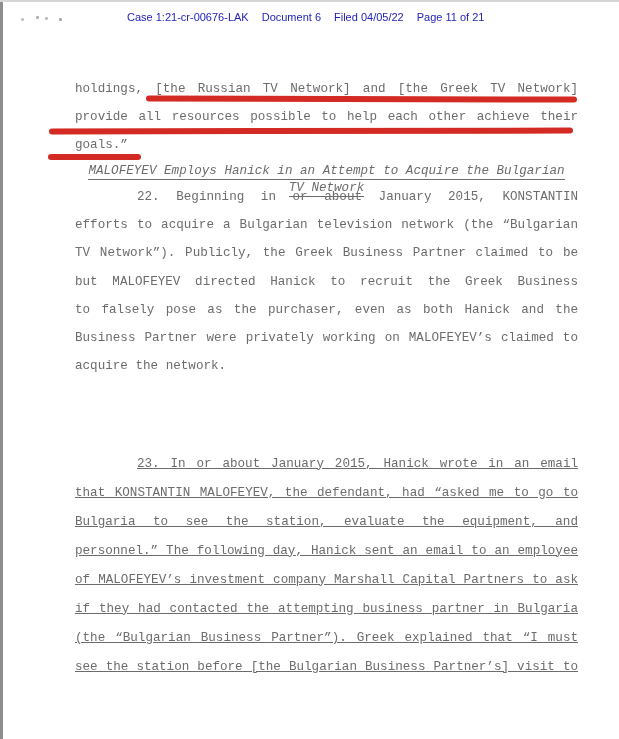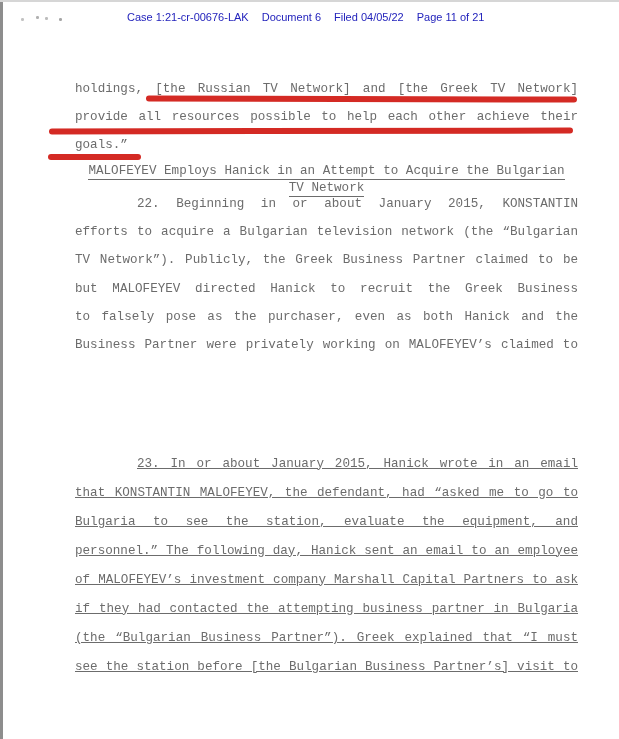--- a/index.html
+++ b/index.html
@@ -34,23 +34,23 @@
     position: absolute; left: 75px; width: 503px;
     color: #6c6c6c; font-size: 12.6px;
   }
   .line { line-height: 28.2px; height: 28.2px; overflow: hidden; }
   .lh29 .line { line-height: 29px; height: 29px; }
   .just { text-align: justify; text-align-last: justify; }
   .indent { padding-left: 62px; }
 
   #para1   { top: 75px; }
   #heading { top: 163px; text-align: center; }
-  .heading-line { line-height: 16.8px; height: 16.8px; }
+  .heading-line { line-height: 16.8px; height: 16.8px; font-style: italic; }
   .heading-line span { border-bottom: 1px solid #6c6c6c; padding-bottom: 1px; }
-  #para22  { top: 190px; }
+  #para22  { top: 183px; }
   #para23  { top: 449.5px; text-decoration: underline; }
 
   
   .redbar { position: absolute; background: #d42a24; border-radius: 3px; }
   #redbar-1 { left: 146px; top: 96px;    width: 431px; height: 5.5px; transform: rotate(0.15deg); }
   #redbar-2 { left: 49px;  top: 127.5px; width: 524px; height: 6px;   transform: rotate(-0.1deg); }
   #redbar-3 { left: 48px;  top: 153.5px; width: 93px;  height: 6px; }
 </style>
 </head>
 <body>
@@ -85,20 +85,21 @@
     <div class="heading-line"><span>TV Network</span></div>
   </div>
 
   <div class="text-col" id="para22">
     <div class="line just indent">22.  Beginning in or about January 2015, KONSTANTIN</div>
     <div class="line just">efforts to acquire a Bulgarian television network (the “Bulgarian</div>
     <div class="line just">TV Network”). Publicly, the Greek Business Partner claimed to be</div>
     <div class="line just">but MALOFEYEV directed Hanick to recruit the Greek Business Partner</div>
     <div class="line just">to falsely pose as the purchaser, even as both Hanick and the Greek</div>
     <div class="line just">Business Partner were privately working on MALOFEYEV’s claimed to</div>
+    <div class="line">acquire the network.</div>
   </div>
 
   <div class="text-col lh29" id="para23">
     <div class="line just indent">23.  In or about January 2015, Hanick wrote in an email</div>
     <div class="line just">that KONSTANTIN MALOFEYEV, the defendant, had “asked me to go to</div>
     <div class="line just">Bulgaria to see the station, evaluate the equipment, and</div>
     <div class="line just">personnel.” The following day, Hanick sent an email to an employee</div>
     <div class="line just">of MALOFEYEV’s investment company Marshall Capital Partners to ask</div>
     <div class="line just">if they had contacted the attempting business partner in Bulgaria</div>
     <div class="line just">(the “Bulgarian Business Partner”). Greek explained that “I must</div>

